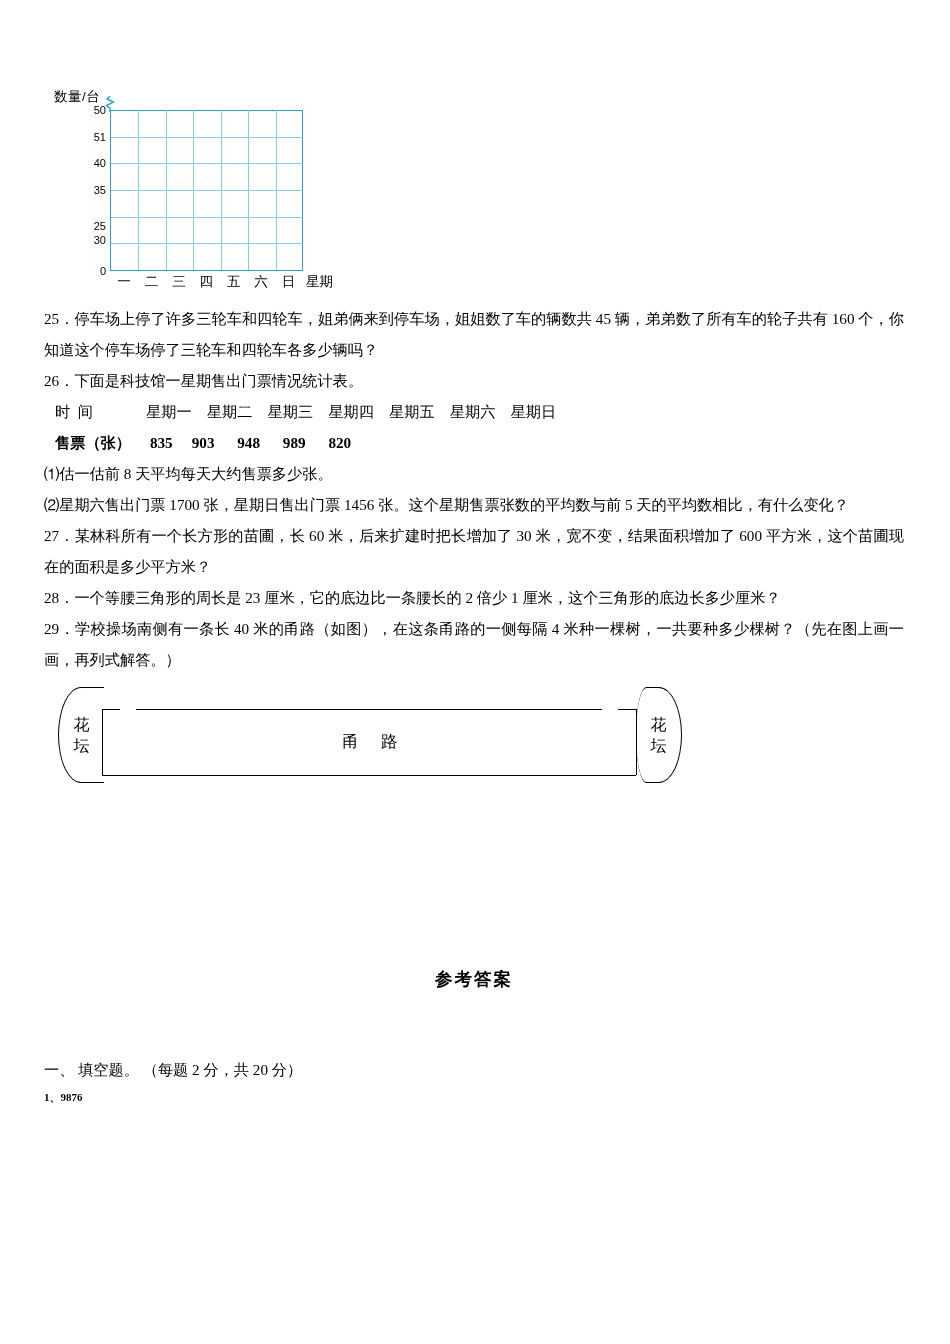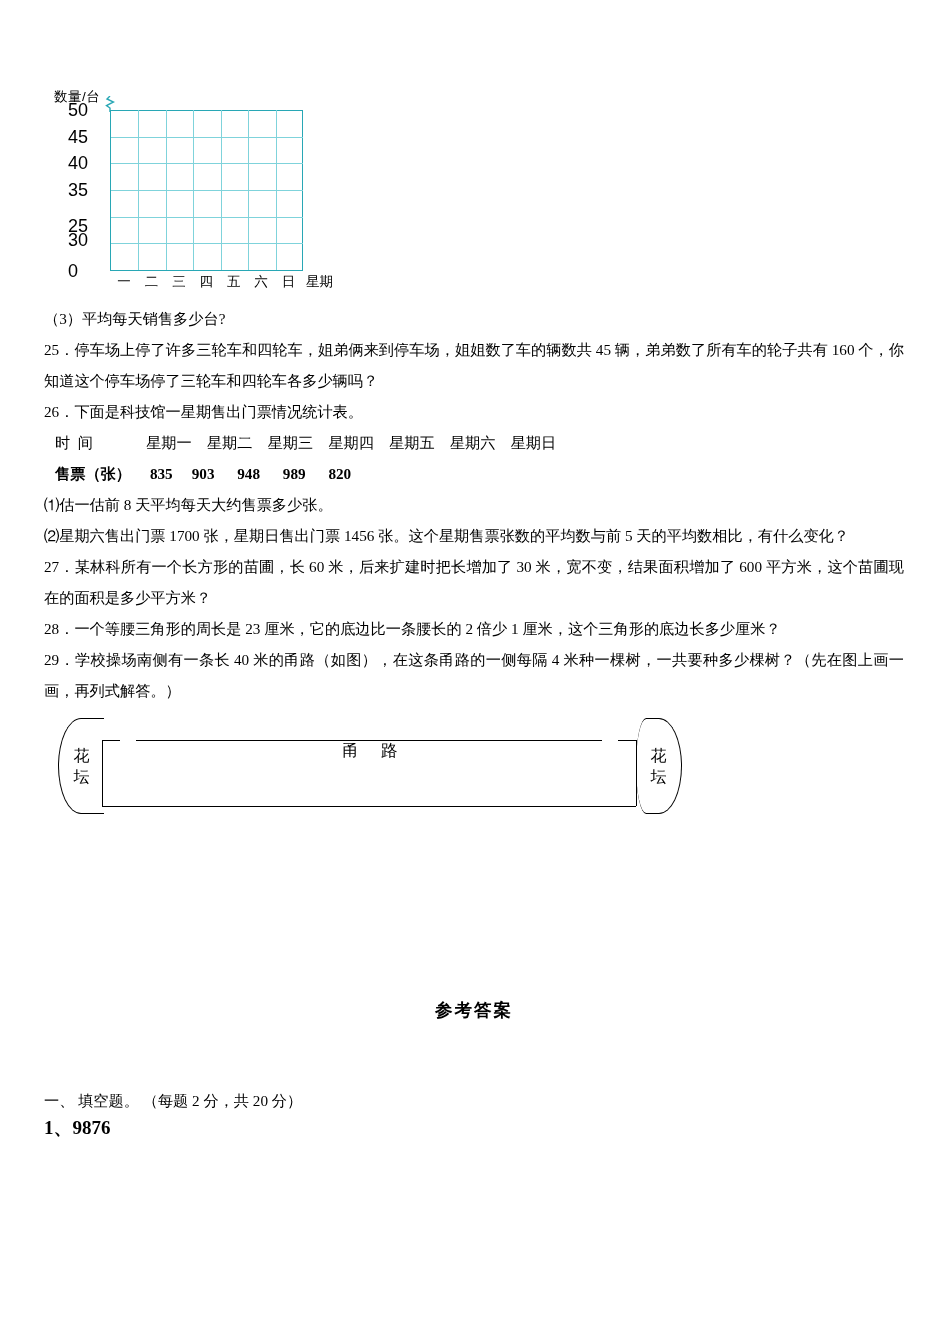--- a/index.html
+++ b/index.html
@@ -84,21 +84,22 @@
     right: 0;
     top: 0;
     width: 0;
     height: 160px;
     border-left: 1.4px solid #28a7b5;
   }
   .ytick {
     position: absolute;
     right: 0;
     width: 38px;
-    font-size: 18px;
+    text-align: right;
+    font-size: 11px;
     font-family: "Liberation Sans", sans-serif;
     transform: translateY(-50%);
   }
   .ytick-col {
     position: absolute;
     left: 0;
     top: 0;
     width: 40px;
     height: 160px;
   }
@@ -221,21 +222,21 @@
     position: absolute;
     left: 552px;
     top: 22px;
     width: 16px;
     height: 3px;
     background: #fff;
   }
   .road-label {
     position: absolute;
     left: 0;
-    top: 22px;
+    top: 44px;
     width: 640px;
     text-align: center;
     font-size: 16.5px;
     letter-spacing: 22px;
     text-indent: 22px;
   }
 
   
   .answers-title {
     text-align: center;
@@ -244,38 +245,38 @@
     font-family: Liberation Serif, serif;
     letter-spacing: 2px;
     margin-top: 160px;
   }
   .ans-section {
     font-size: 15.2px;
     line-height: 30px;
     margin-top: 64px;
   }
   .ans-item {
-    font-size: 19px;
+    font-size: 11px;
     line-height: 24px;
     font-weight: bold;
   }
   .bold { font-weight: bold; }
 </style>
 </head>
 <body>
 
 <div class="page">
   <div class="content">
 
     <div class="chart-block">
       <div class="y-axis-label">数量/台</div>
       <div class="grid-wrap">
         <div class="ytick-col">
           <div class="ytick" style="top:0px;">50</div>
-          <div class="ytick" style="top:26.7px;">45</div>
+          <div class="ytick" style="top:26.7px;">51</div>
           <div class="ytick" style="top:53.3px;">40</div>
           <div class="ytick" style="top:80px;">35</div>
           <div class="ytick" style="top:101px;margin-top:29px;">30</div>
           <div class="ytick" style="top:116px;">25</div>
           <div class="ytick" style="top:161px;">0</div>
         </div>
 
         <div class="grid">
           <div class="top-edge"></div>
           <div class="right-edge"></div>
@@ -302,21 +303,20 @@
           <div class="xtick" style="left:68.9px;">三</div>
           <div class="xtick" style="left:96.3px;">四</div>
           <div class="xtick" style="left:123.7px;">五</div>
           <div class="xtick" style="left:151.1px;">六</div>
           <div class="xtick" style="left:178.6px;">日</div>
           <div class="xtick unit" style="left:196px;">星期</div>
         </div>
       </div>
     </div>
 
-    <p class="q sp-s">（3）平均每天销售多少台?</p>
 
     <p class="q sp">25．停车场上停了许多三轮车和四轮车，姐弟俩来到停车场，姐姐数了车的辆数共 45 辆，弟弟数了所有车的轮子共有 160 个，你知道这个停车场停了三轮车和四轮车各多少辆吗？</p>
 
     <p class="q sp">26．下面是科技馆一星期售出门票情况统计表。</p>
     <div class="table-line">时  间              星期一    星期二    星期三    星期四    星期五    星期六    星期日</div>
     <div class="table-line bold">售票（张）     835     903      948      989      820</div>
 
     <p class="q">⑴估一估前 8 天平均每天大约售票多少张。</p>
     <p class="q">⑵星期六售出门票 1700 张，星期日售出门票 1456 张。这个星期售票张数的平均数与前 5 天的平均数相比，有什么变化？</p>
 

